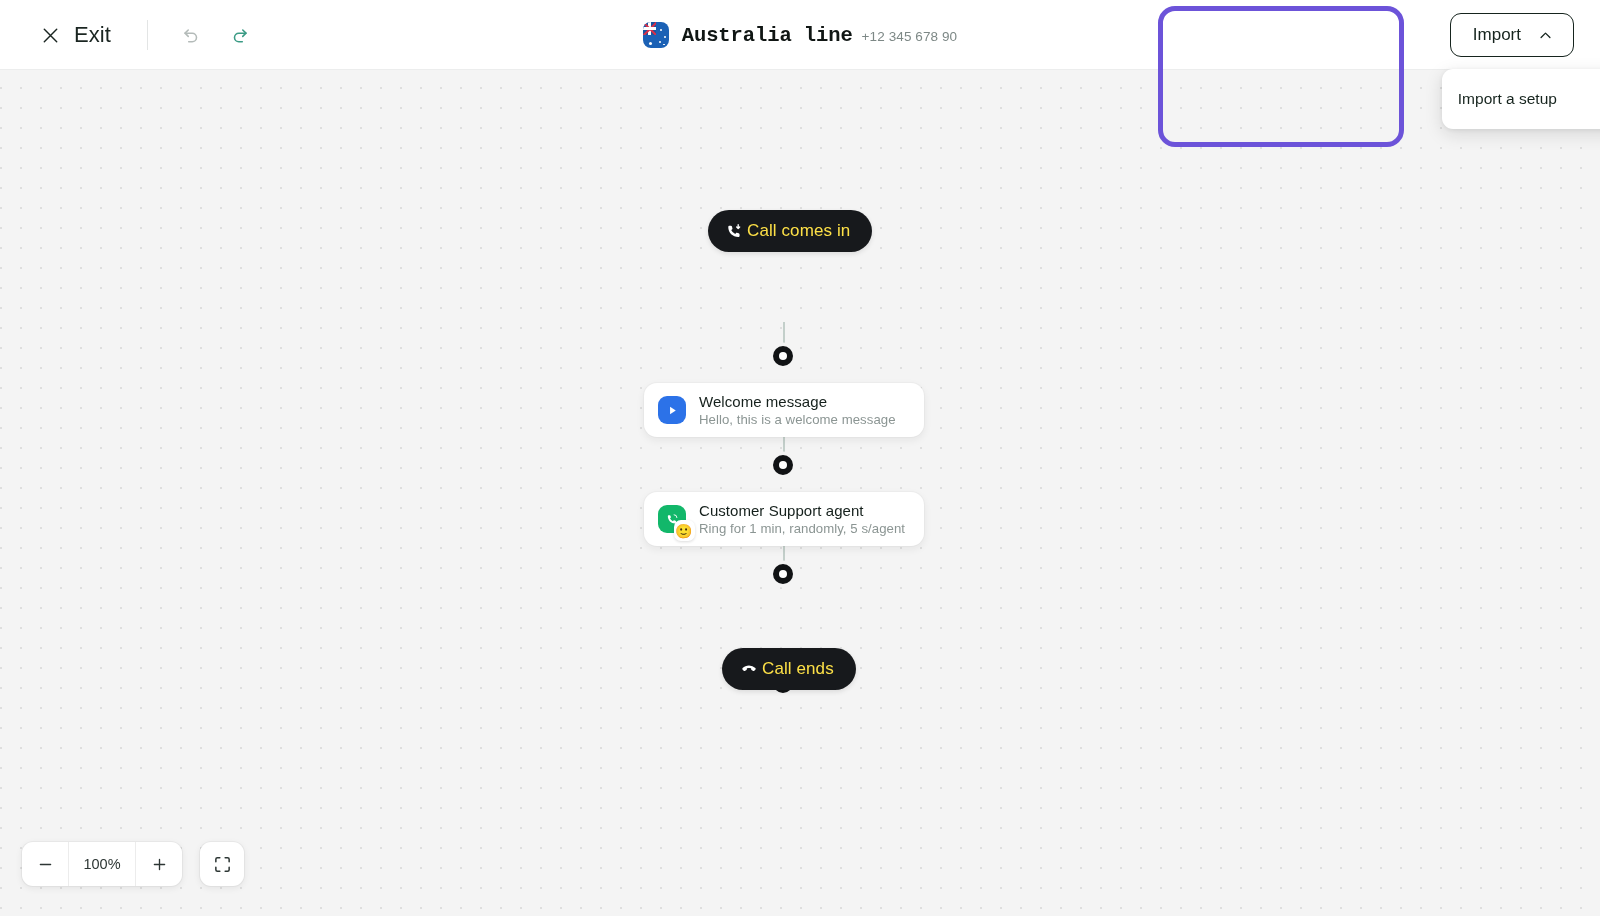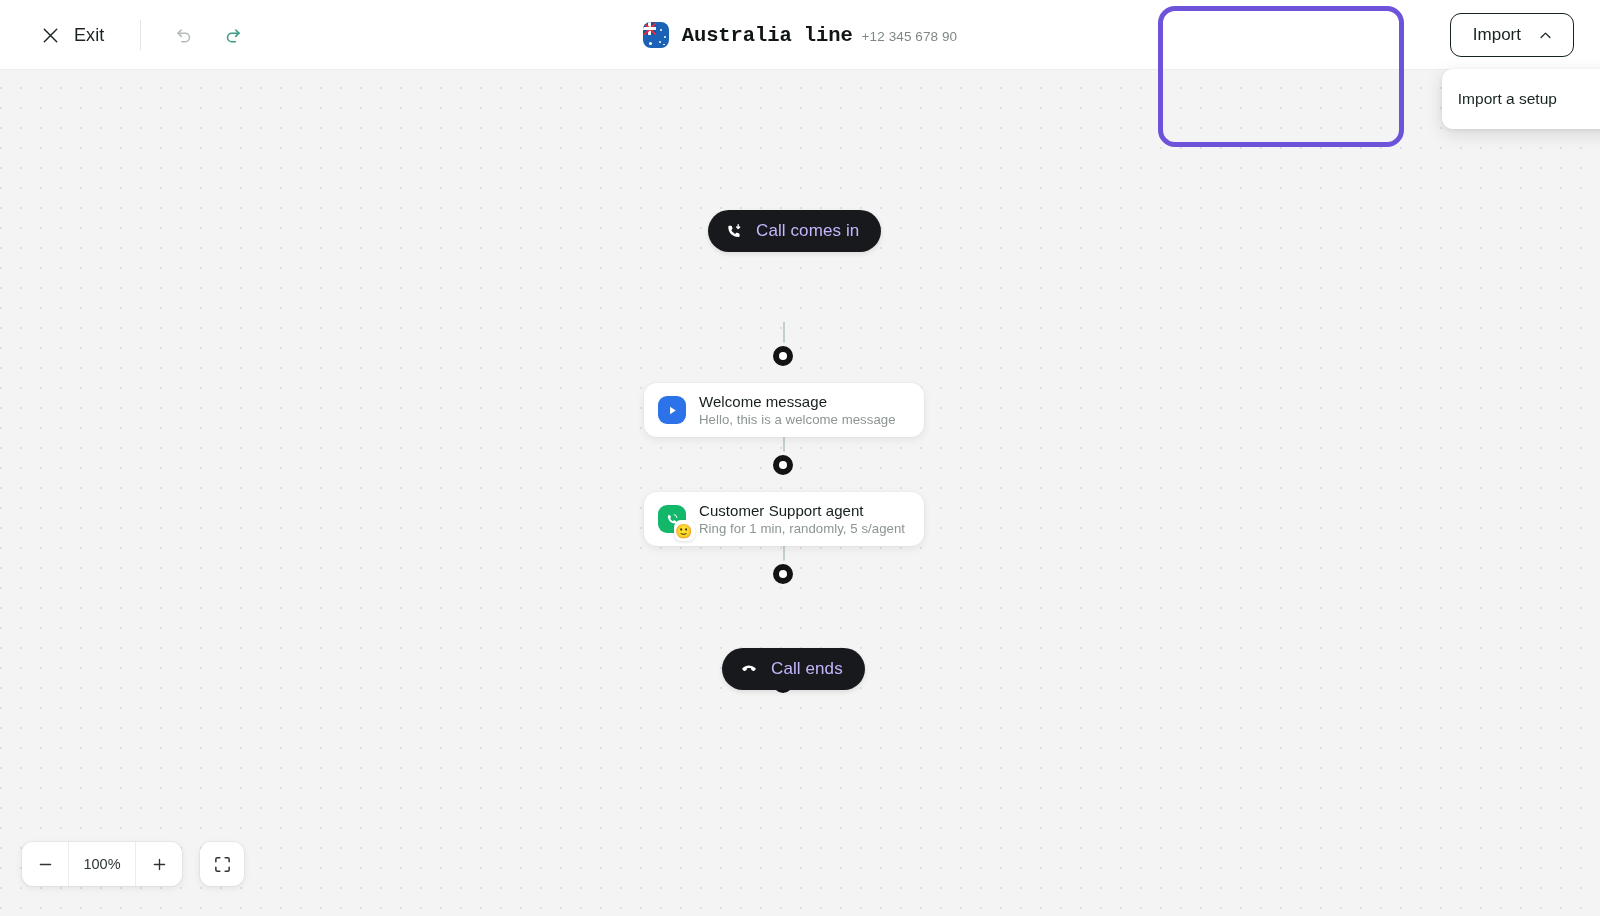--- a/index.html
+++ b/index.html
@@ -31,21 +31,21 @@
     z-index: 20;
   }
   .hdr-left {
     position: absolute; left: 34px; top: 0; height: 70px;
     display: flex; align-items: center; gap: 0;
   }
   .exit-btn {
     display: flex; align-items: center; gap: 13px;
     padding: 6px 6px; border-radius: 8px; cursor: pointer;
   }
-  .exit-label { font-size: 18px; color: #1a2521; letter-spacing: .1px; }
+  .exit-label { font-size: 22px; color: #1a2521; letter-spacing: .1px; }
   .divider-v {
     width: 1px; height: 30px; background: #e3e5e5; margin: 0 26px 0 30px;
   }
   .icon-btn {
     width: 34px; height: 34px; display: flex; align-items: center; justify-content: center;
     border-radius: 8px; cursor: pointer;
   }
   .icon-btn + .icon-btn { margin-left: 15px; }
 
   .hdr-center {
@@ -120,23 +120,23 @@
     z-index: 45;
     pointer-events: none;
   }
 
   
   .flow {
     position: absolute; left: 0; top: 0; width: 1600px; height: 846px;
   }
   .pill {
     position: absolute;
-    display: flex; align-items: center; gap: 13px;
+    display: flex; align-items: center; gap: 4px;
     height: 42px; padding: 0 22px 0 18px;
-    background: #17191c; color: #c4b5fd;
+    background: #17191c; color: #fde047;
     border-radius: 21px; cursor: pointer;
     font-size: 17px; letter-spacing: .1px;
     white-space: nowrap;
     box-shadow: 0 2px 5px rgba(0,0,0,.10);
   }
   .edge {
     position: absolute; width: 2px; background: #c3cfca; left: 783px;
   }
   .dot {
     position: absolute; width: 20px; height: 20px; border-radius: 50%;

